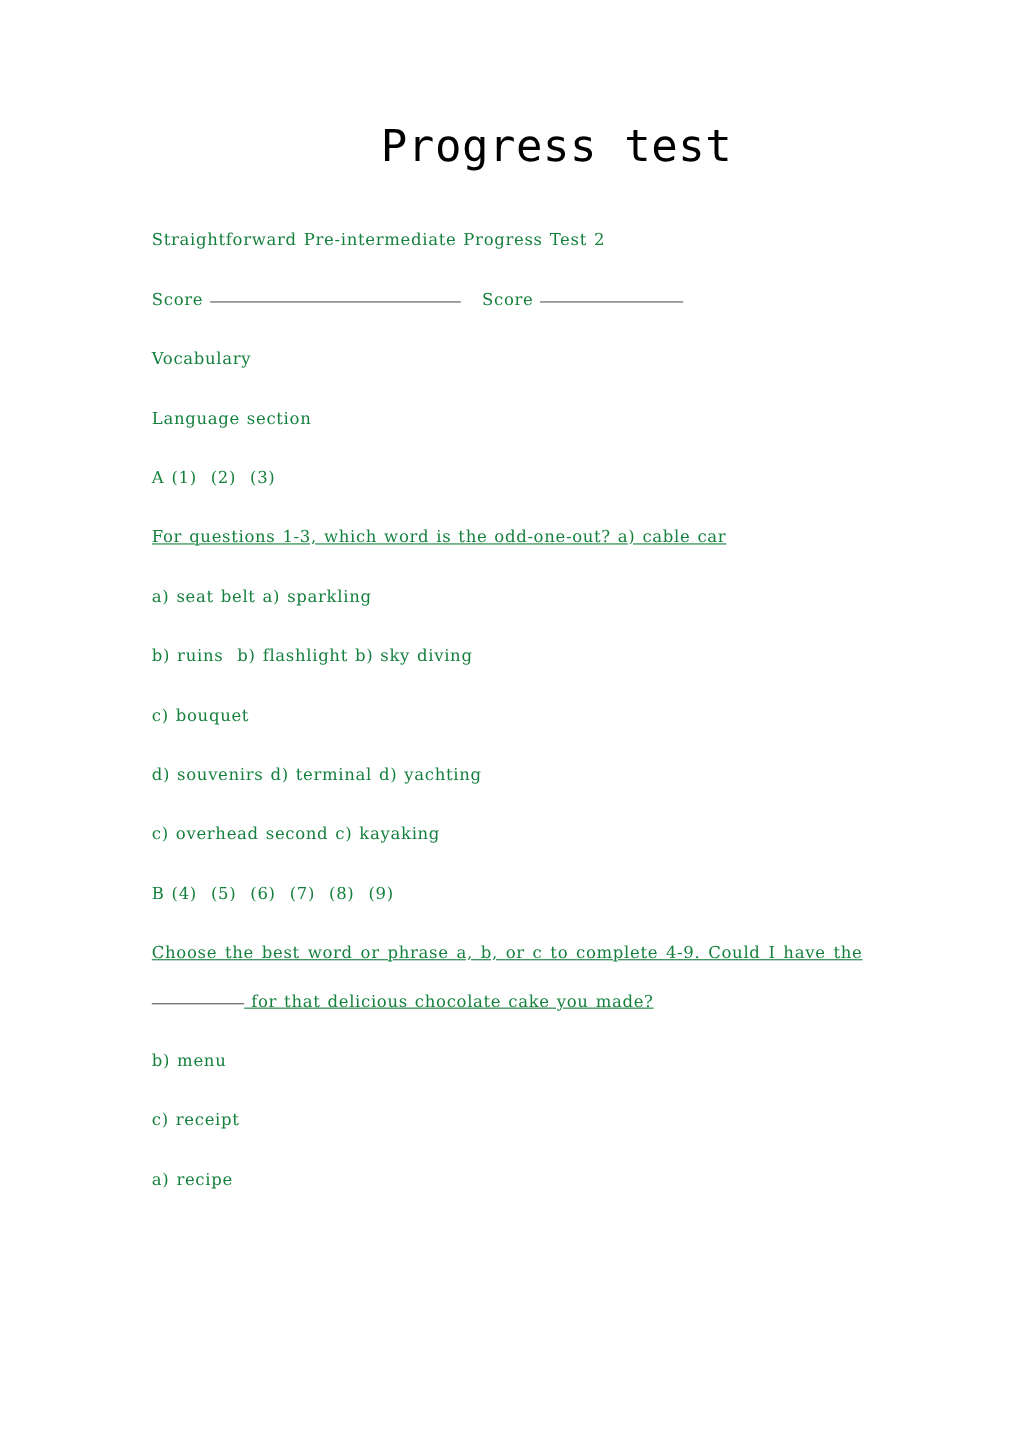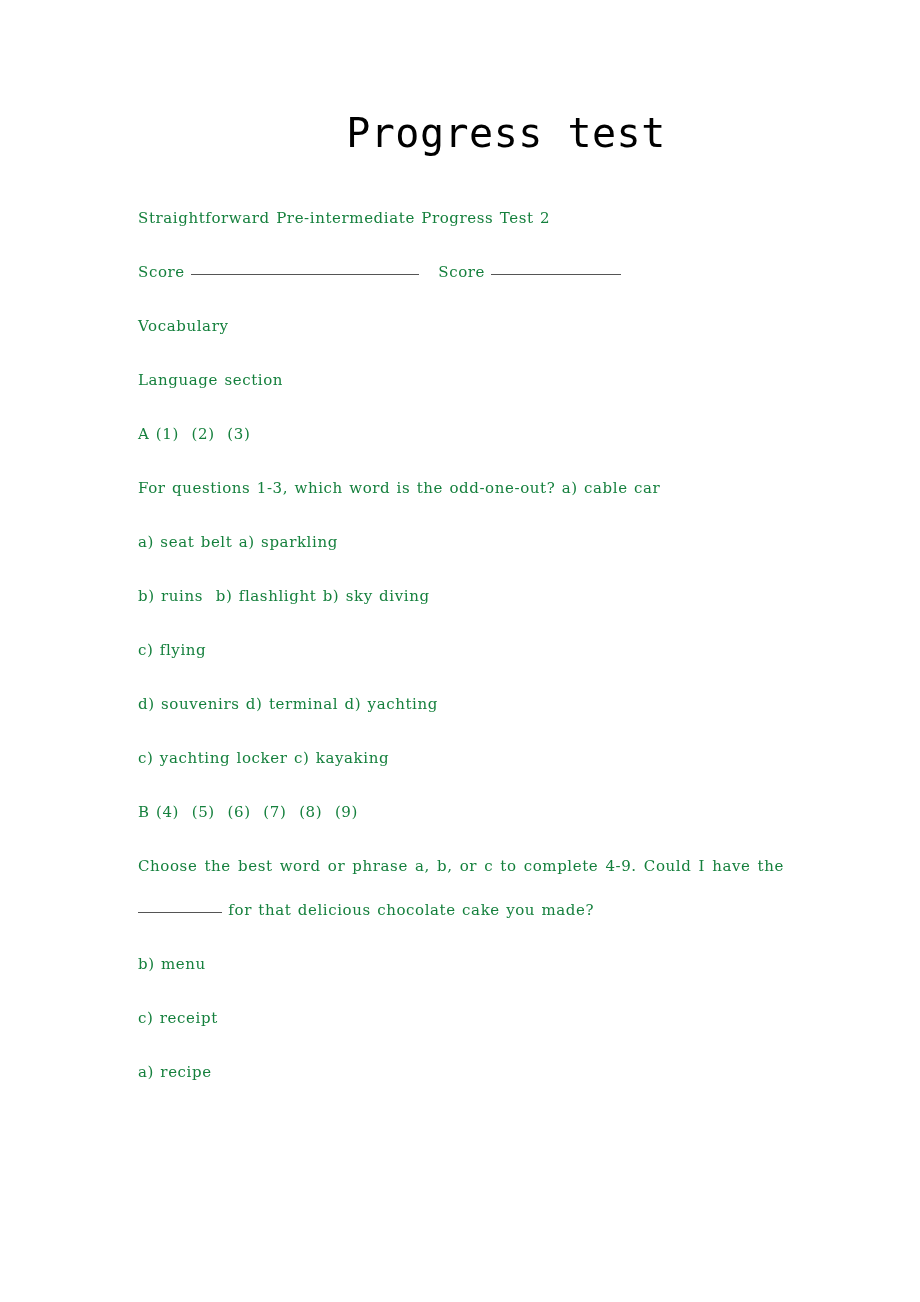--- a/index.html
+++ b/index.html
@@ -47,20 +47,21 @@
     color: #15803d;
     margin: 0 0 10px 0;
     letter-spacing: 0.6px;
     white-space: pre-wrap;
     word-spacing: 1px;
   }
   .para.justify {
     text-align: justify;
     text-align-last: left;
     white-space: normal;
+    text-decoration: underline;
   }
   .blank-line {
     display: inline-block;
     border-bottom: 1.5px solid #555555;
     vertical-align: 2px;
   }
   .blank-name { width: 228px; }
   .blank-score { width: 130px; }
   .blank-inline-8 { width: 84px; }
   .blank-inline-7 { width: 74px; }
@@ -84,25 +85,25 @@
     <p class="para">Language section</p>
 
     <p class="para">A (1)  (2)  (3)</p>
 
     <p class="para justify">For questions 1-3, which word is the odd-one-out? a) cable car</p>
 
     <p class="para">a) seat belt a) sparkling</p>
 
     <p class="para">b) ruins  b) flashlight b) sky diving</p>
 
-    <p class="para">c) flying</p>
+    <p class="para">c) bouquet</p>
 
     <p class="para">d) souvenirs d) terminal d) yachting</p>
 
-    <p class="para">c) yachting locker c) kayaking</p>
+    <p class="para">c) overhead second c) kayaking</p>
 
     <p class="para">B (4)  (5)  (6)  (7)  (8)  (9)</p>
 
     <p class="para justify"><span>Choose the best word or phrase a, b, or c to complete 4-9. Could I have the </span><span class="blank-line blank-inline-8"></span><span> for that delicious chocolate cake you made?</span></p>
 
     <p class="para">b) menu</p>
 
     <p class="para">c) receipt</p>
 
     <p class="para">a) recipe</p>

